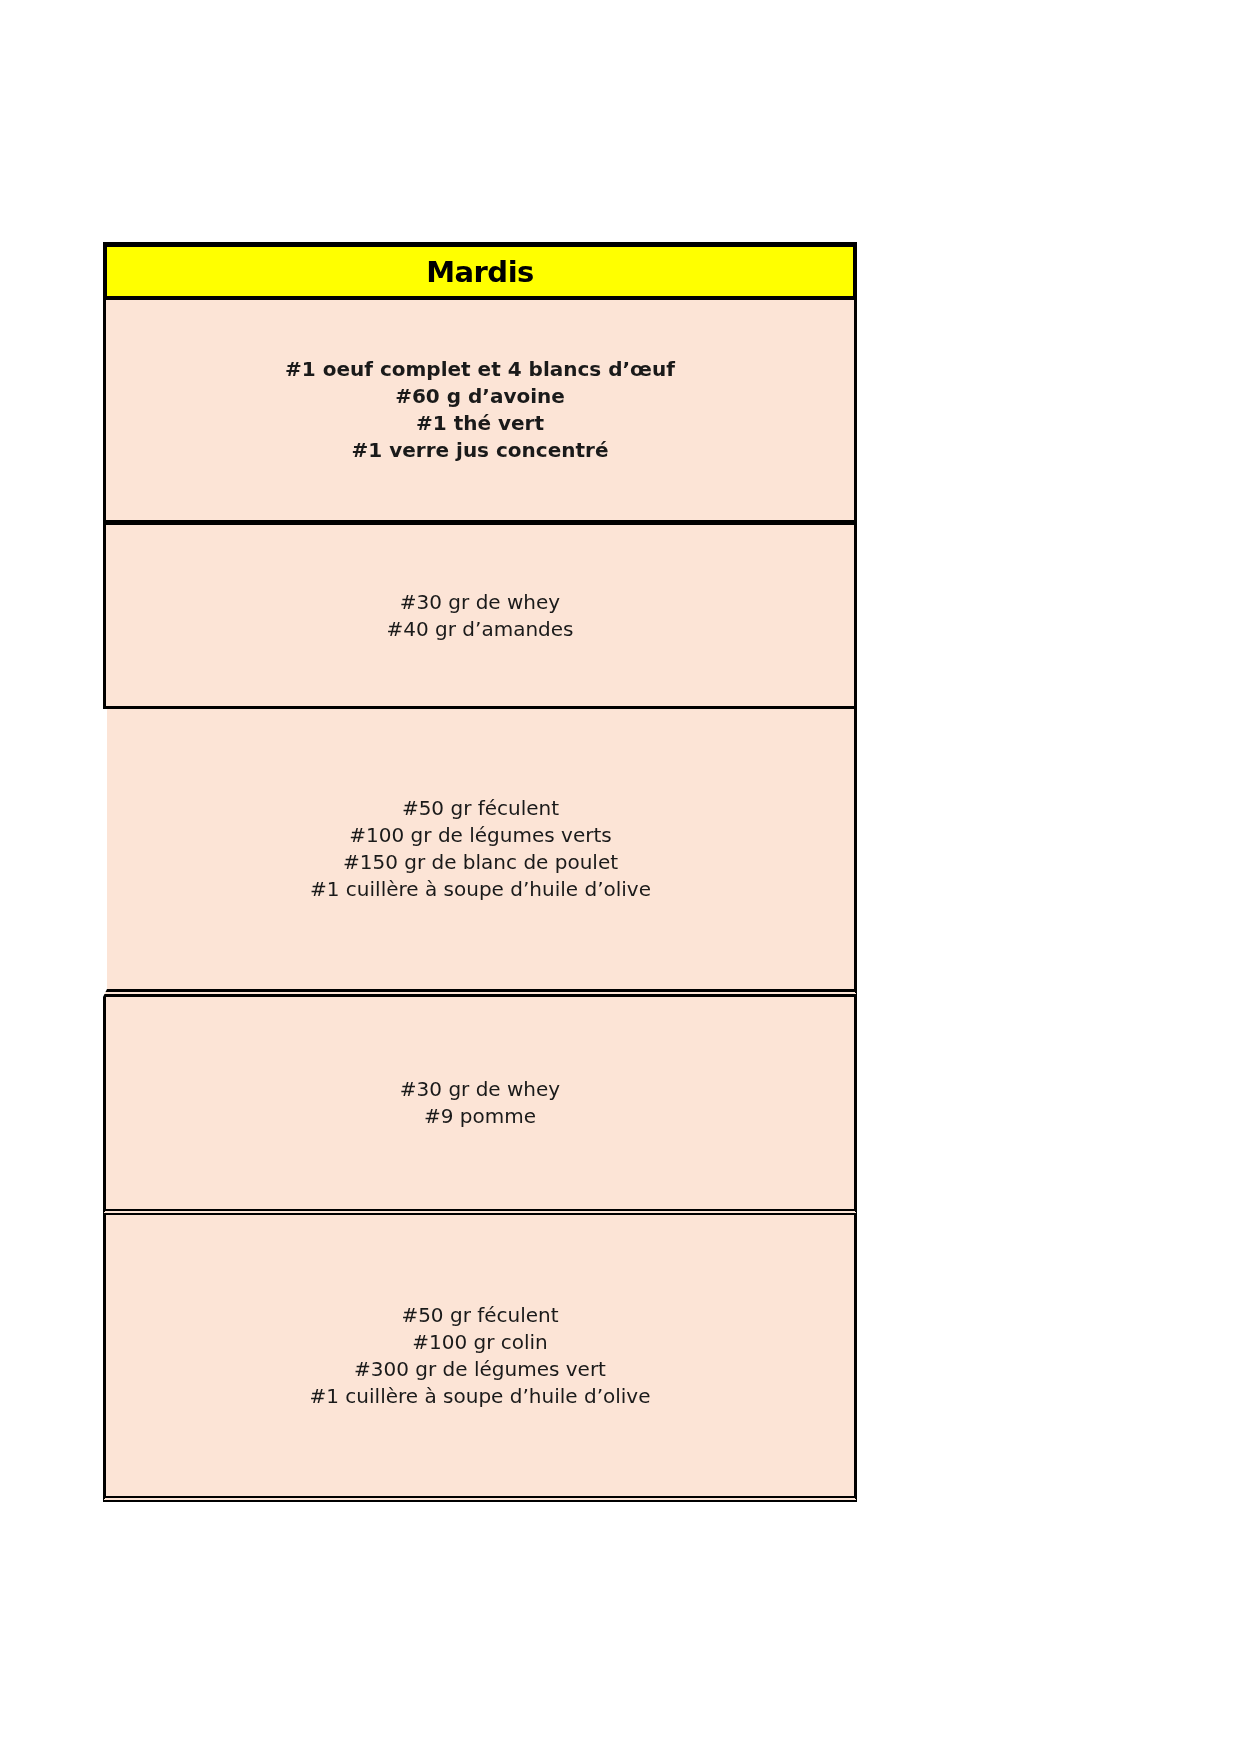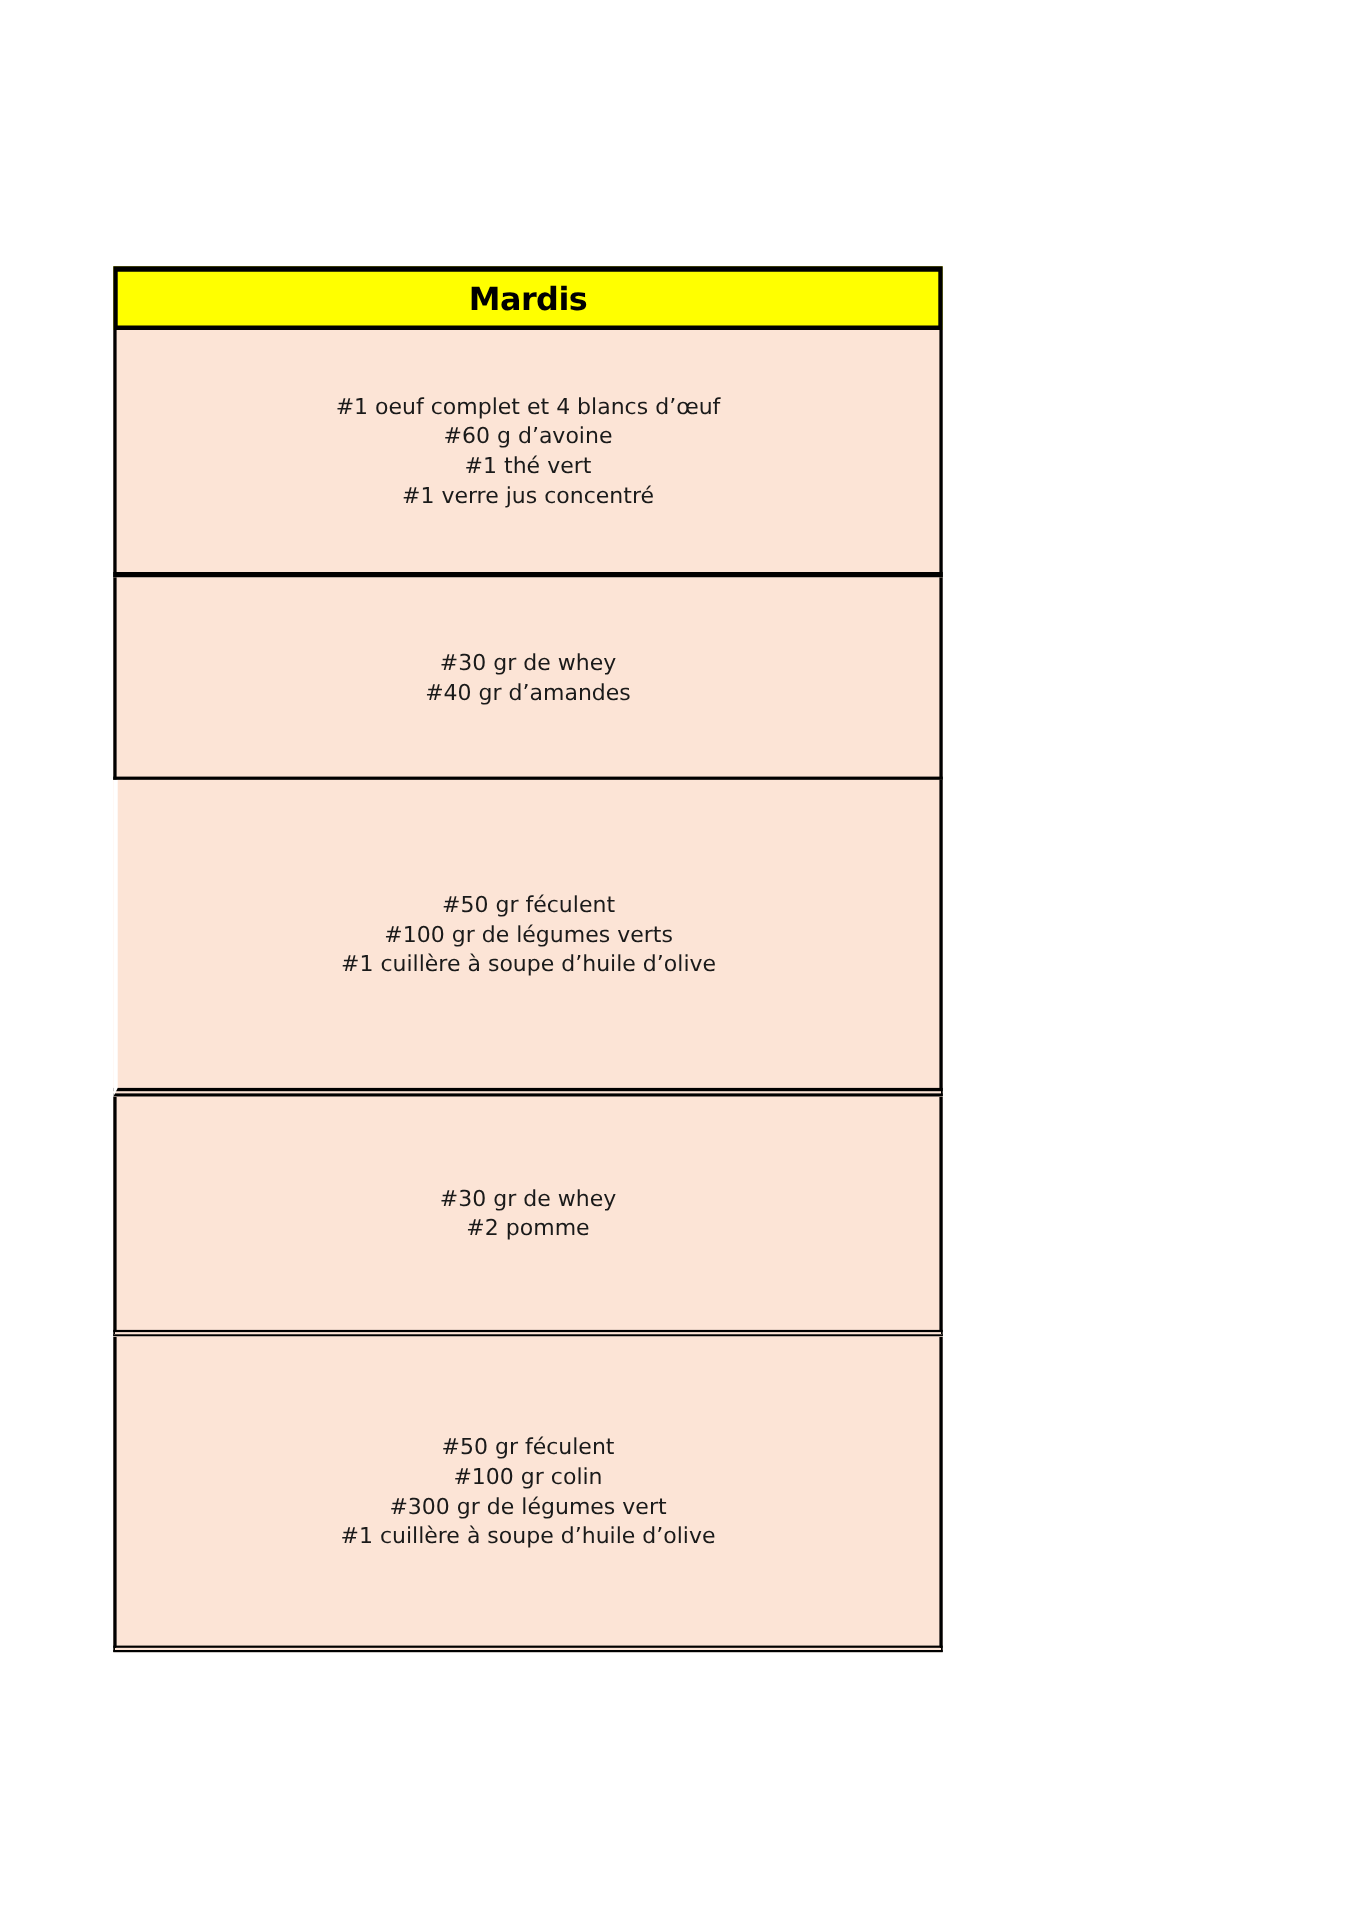--- a/index.html
+++ b/index.html
@@ -46,21 +46,21 @@
     display: flex;
     align-items: center;
     justify-content: center;
   }
   .lines {
     text-align: center;
     color: var(--text-color, #1a1a1a);
     font-size: 20px;
     line-height: 27px;
   }
-  .row-0 { height: 225px; border-bottom: 5px solid var(--border-color, #000); }
+  .row-0 { height: 225px; border-bottom: 5px solid var(--border-color, #000); font-weight: bold; }
   .row-1 { height: 184px; border-bottom: 3px solid var(--border-color, #000); }
   .row-2 { height: 288px; border-bottom: 8px double var(--border-color, #000); border-left: 4px solid #ffffff; }
   .row-3 { height: 218px; border-bottom: 6px double var(--border-color, #000); }
   .row-4 { height: 287px; border-bottom: 6px double var(--border-color, #000); }
 </style>
 </head>
 <body>
 
 <div class="canvas">
   <div class="meal-table">
@@ -79,27 +79,28 @@
         <div class="cell-row row-1">
           <div class="lines">
             <div class="line">#30 gr de whey</div>
             <div class="line">#40 gr d’amandes</div>
           </div>
         </div>
         <div class="cell-row row-2">
           <div class="lines">
             <div class="line">#50 gr féculent</div>
             <div class="line">#100 gr de légumes verts</div>
+            <div class="line">#150 gr de blanc de poulet</div>
             <div class="line">#1 cuillère à soupe d’huile d’olive</div>
           </div>
         </div>
         <div class="cell-row row-3">
           <div class="lines">
             <div class="line">#30 gr de whey</div>
-            <div class="line">#2 pomme</div>
+            <div class="line">#9 pomme</div>
           </div>
         </div>
         <div class="cell-row row-4">
           <div class="lines">
             <div class="line">#50 gr féculent</div>
             <div class="line">#100 gr colin</div>
             <div class="line">#300 gr de légumes vert</div>
             <div class="line">#1 cuillère à soupe d’huile d’olive</div>
           </div>
         </div>

